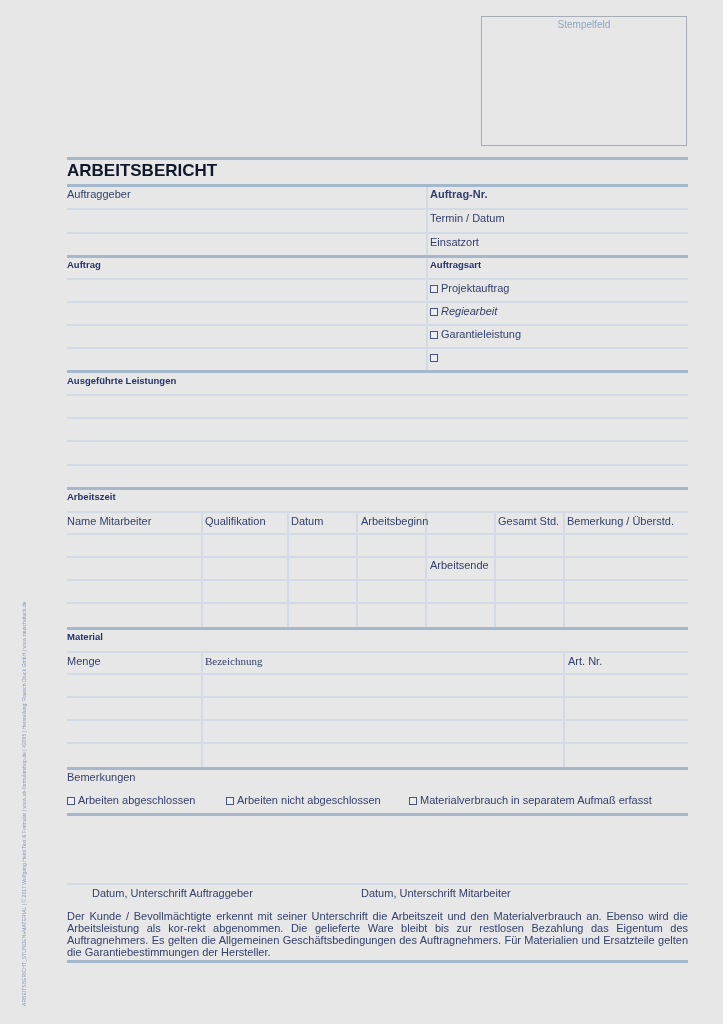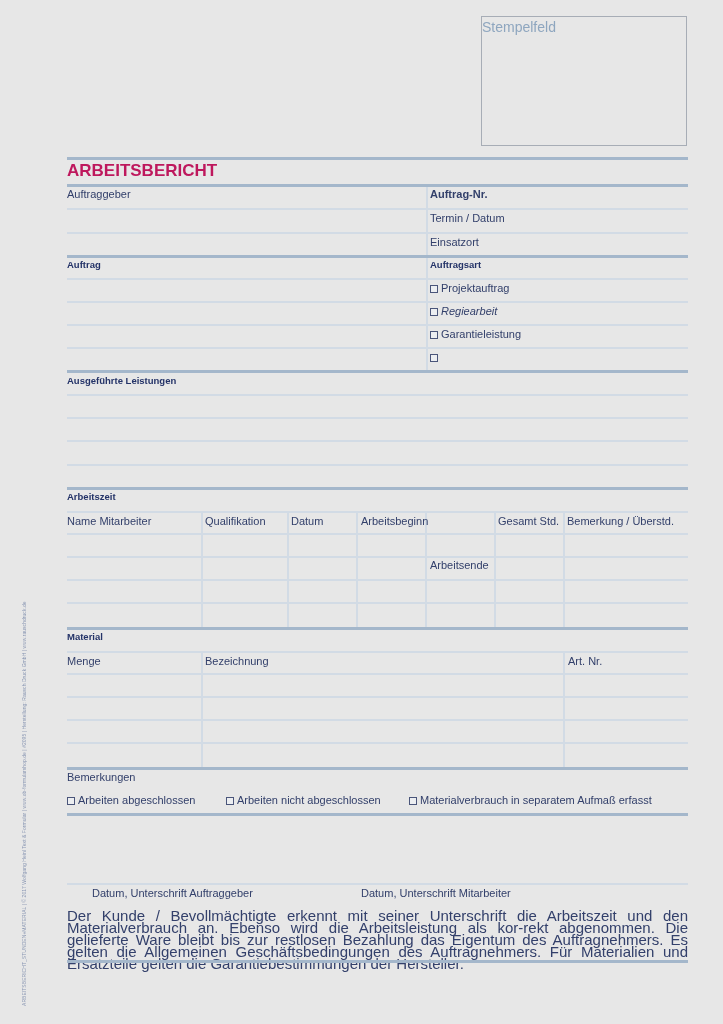--- a/index.html
+++ b/index.html
@@ -7,41 +7,41 @@
       width: 723px; height: 1024px; background: #e7e7e7;
       position: relative; overflow: hidden;
       font-family: "Liberation Sans", sans-serif; color: #2b3a6b;
     }
     .abs { position: absolute; }
     .stamp {
       left: 481px; top: 16px; width: 206px; height: 130px;
       border: 1px solid #a7adb6; box-sizing: border-box;
     }
     .stamp-label {
-      position: absolute; top: 2px; left: 0; right: 0; text-align: left;
-      font-size: 14px; color: #8ea6bf;
+      position: absolute; top: 2px; left: 0; right: 0; text-align: center;
+      font-size: 10px; color: #8ea6bf;
     }
     .side-text {
       left: 21px; top: 1006px; transform-origin: 0 0; transform: rotate(-90deg);
       font-size: 5px; color: #8a97b3; white-space: nowrap; letter-spacing: 0.05px;
     }
     .rule-thick { height: 3px; background: #a4b7cb; }
     .rule-thin { height: 2px; background: #d2dbe5; }
     .title {
-      left: 67px; top: 161px; font-size: 17px; font-weight: bold; color: #be185d;
+      left: 67px; top: 161px; font-size: 17px; font-weight: bold; color: #0f172a;
     }
     .lbl { font-size: 11px; color: #33406b; white-space: nowrap; }
     .lbl-b { font-size: 9.5px; font-weight: bold; color: #243368; white-space: nowrap; }
     .vline { width: 2px; background: #d2dbe5; }
     .cb {
       display: inline-block; width: 8px; height: 8px; border: 1px solid #4a557a;
       vertical-align: -1px; margin-right: 3px; background: #eceef1; box-sizing: border-box;
     }
     .legal {
-      left: 67px; top: 910px; width: 621px; font-size: 15px; line-height: 12px;
+      left: 67px; top: 910px; width: 621px; font-size: 11px; line-height: 12px;
       color: #33406b; text-align: justify;
     }
   </style>
 </head>
 <body>
 
 <div class="abs stamp">
   <div class="stamp-label">Stempelfeld</div>
 </div>
 
@@ -116,21 +116,21 @@
 
 <div class="abs rule-thick" style="left:67px;top:627px;width:621px;"></div>
 <div class="abs lbl-b" style="left:67px;top:631px;">Material</div>
 <div class="abs rule-thin" style="left:67px;top:651px;width:621px;"></div>
 
 <div class="abs" style="left:67px;top:652px;width:621px;height:116px;">
   <div class="abs vline" style="left:134px;top:0;height:116px;"></div>
   <div class="abs vline" style="left:496px;top:0;height:116px;"></div>
 
   <div class="abs lbl" style="left:0;top:3px;">Menge</div>
-  <div class="abs lbl" style="left:138px;top:3px;">Bezeichnung</div>
+  <div class="abs lbl" style="left:138px;top:3px;font-family:Liberation Serif, serif;">Bezeichnung</div>
   <div class="abs lbl" style="left:501px;top:3px;">Art. Nr.</div>
 
   <div class="abs rule-thin" style="left:0;top:21px;width:621px;"></div>
   <div class="abs rule-thin" style="left:0;top:44px;width:621px;"></div>
   <div class="abs rule-thin" style="left:0;top:67px;width:621px;"></div>
   <div class="abs rule-thin" style="left:0;top:90px;width:621px;"></div>
 </div>
 
 <div class="abs rule-thick" style="left:67px;top:767px;width:621px;"></div>
 <div class="abs lbl" style="left:67px;top:771px;">Bemerkungen</div>

